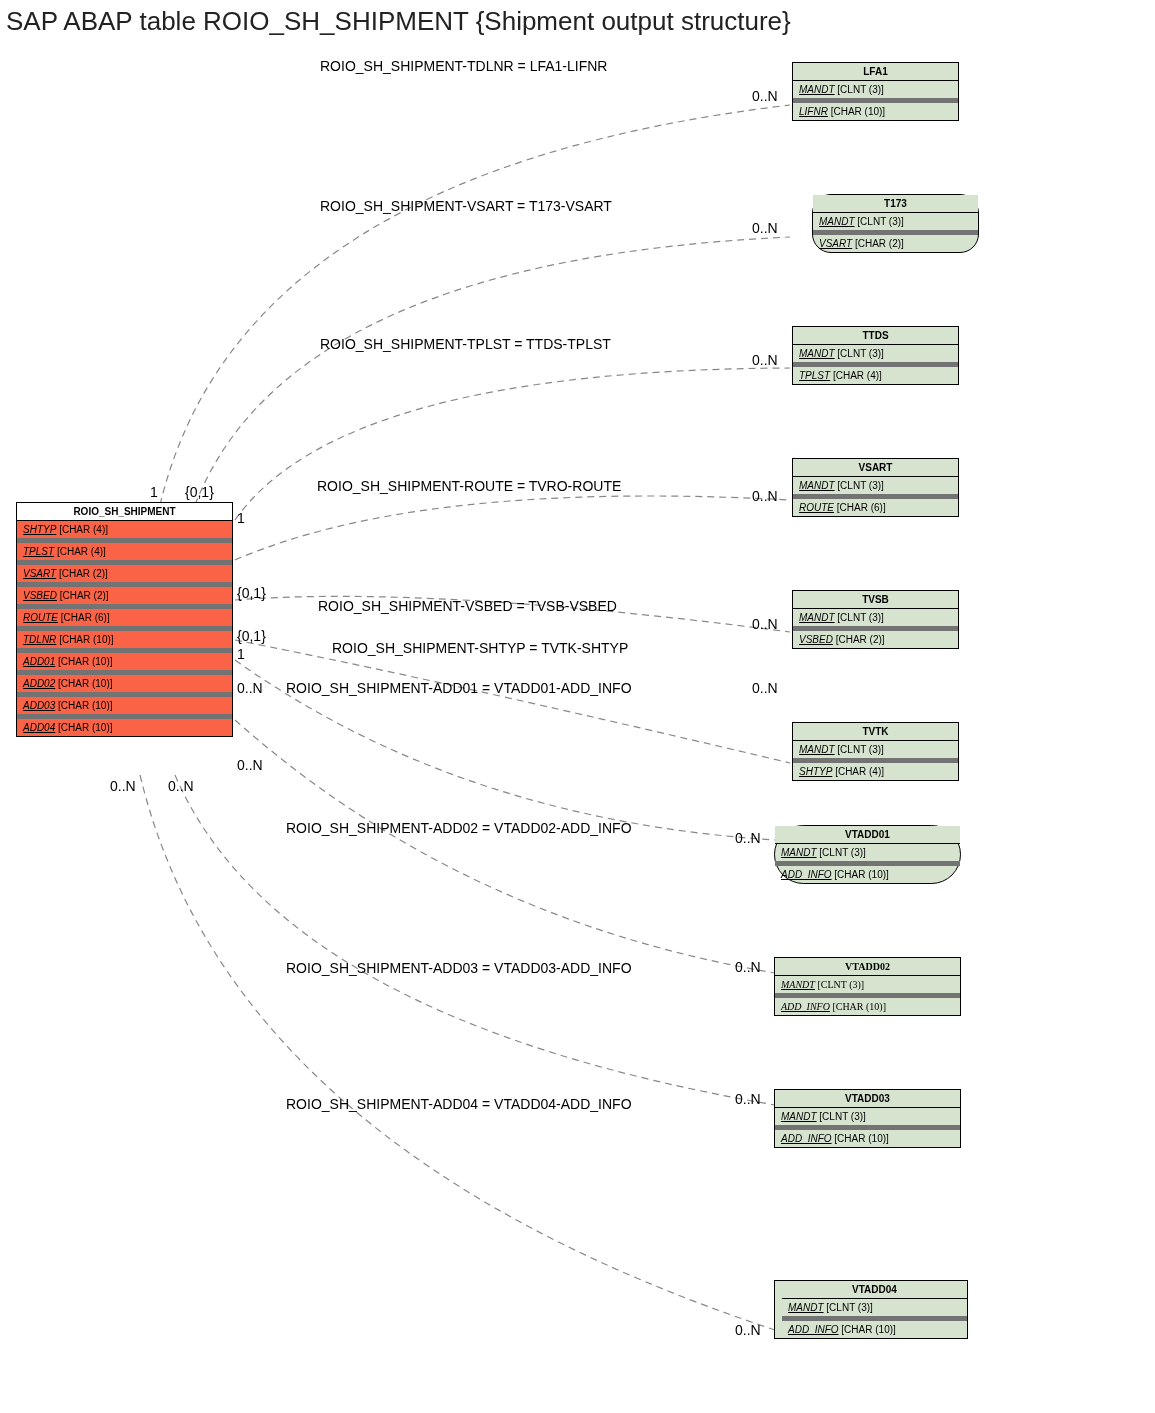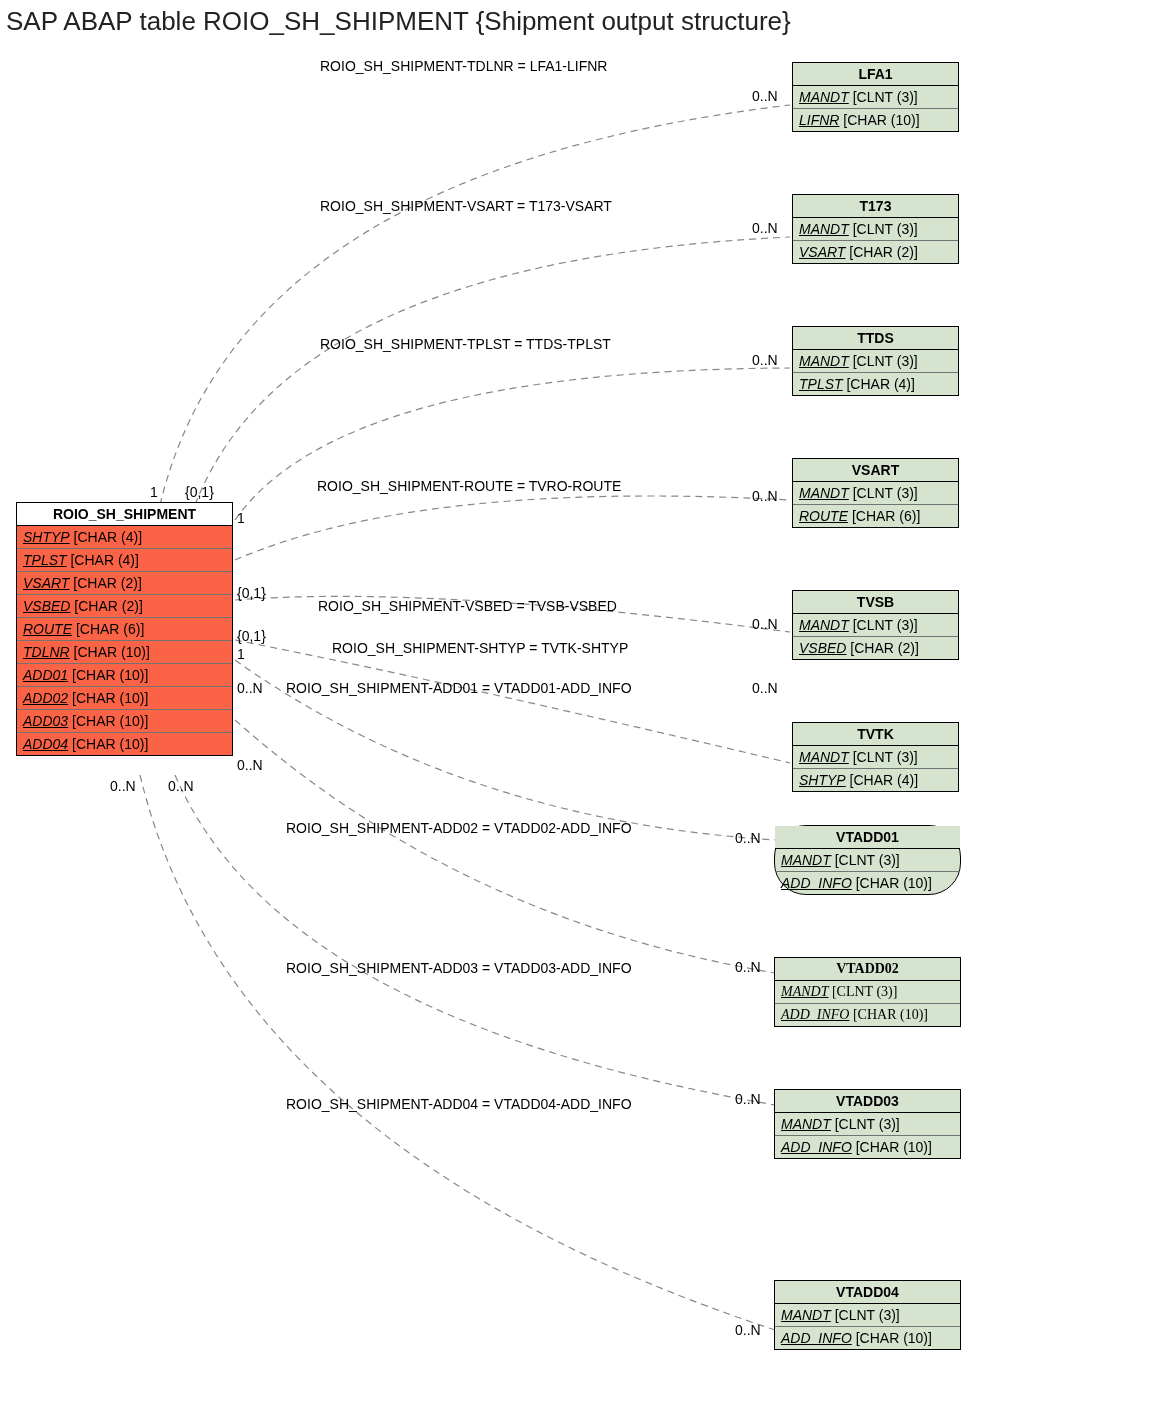--- a/index.html
+++ b/index.html
@@ -14,31 +14,31 @@
 .title {
   position: absolute;
   left: 6px;
   top: 6px;
   font-size: 26px;
   color: #222;
 }
 .entity {
   position: absolute;
   border: 1px solid #000;
-  font-size: 14px;
+  font-size: 10px;
 }
 .entity .header {
   font-weight: bold;
   text-align: center;
   padding: 3px 6px;
   border-bottom: 1px solid #000;
 }
 .entity .row {
   padding: 3px 6px;
-  border-bottom: 1px solid #737373;
+  border-bottom: 5px solid #737373;
 }
 .entity .row:last-child { border-bottom: none; }
 .entity .row span.fname { font-style: italic; text-decoration: underline; }
 .source { background: #fb6346; }
 .source .header { background: #ffffff; color:#000; }
 .target { background: #d6e3cf; }
 .target .header { background: #d6e3cf; }
 .relation-label {
   position: absolute;
   font-size: 14px;
@@ -108,21 +108,21 @@
 <div class="card" style="left:168px; top:778px;">0..N</div>
 <div class="card" style="left:110px; top:778px;">0..N</div>
 
 <div class="entity target" style="left:792px; top:62px; width:165px;">
   <div class="header">LFA1</div>
   <div class="row"><span class="fname">MANDT</span> <span>[CLNT (3)]</span></div>
   <div class="row"><span class="fname">LIFNR</span> <span>[CHAR (10)]</span></div>
 </div>
 <div class="card" style="left:752px; top:88px;">0..N</div>
 
-<div class="entity target" style="left:792px; top:194px; width:165px;">
+<div class="entity target" style="left:812px; top:194px; width:165px;border-radius:19px;">
   <div class="header">T173</div>
   <div class="row"><span class="fname">MANDT</span> <span>[CLNT (3)]</span></div>
   <div class="row"><span class="fname">VSART</span> <span>[CHAR (2)]</span></div>
 </div>
 <div class="card" style="left:752px; top:220px;">0..N</div>
 
 <div class="entity target" style="left:792px; top:326px; width:165px;">
   <div class="header">TTDS</div>
   <div class="row"><span class="fname">MANDT</span> <span>[CLNT (3)]</span></div>
   <div class="row"><span class="fname">TPLST</span> <span>[CHAR (4)]</span></div>
@@ -164,21 +164,21 @@
 </div>
 <div class="card" style="left:735px; top:959px;">0..N</div>
 
 <div class="entity target" style="left:774px; top:1089px; width:185px;">
   <div class="header">VTADD03</div>
   <div class="row"><span class="fname">MANDT</span> <span>[CLNT (3)]</span></div>
   <div class="row"><span class="fname">ADD_INFO</span> <span>[CHAR (10)]</span></div>
 </div>
 <div class="card" style="left:735px; top:1091px;">0..N</div>
 
-<div class="entity target" style="left:774px; top:1280px; width:185px;">
+<div class="entity target" style="left:774px; top:1280px; width:185px;padding-left:7px;">
   <div class="header">VTADD04</div>
   <div class="row"><span class="fname">MANDT</span> <span>[CLNT (3)]</span></div>
   <div class="row"><span class="fname">ADD_INFO</span> <span>[CHAR (10)]</span></div>
 </div>
 <div class="card" style="left:735px; top:1322px;">0..N</div>
 
 <div class="relation-label" style="left:320px; top:58px;">ROIO_SH_SHIPMENT-TDLNR = LFA1-LIFNR</div>
 <div class="relation-label" style="left:320px; top:198px;">ROIO_SH_SHIPMENT-VSART = T173-VSART</div>
 <div class="relation-label" style="left:320px; top:336px;">ROIO_SH_SHIPMENT-TPLST = TTDS-TPLST</div>
 <div class="relation-label" style="left:317px; top:478px;">ROIO_SH_SHIPMENT-ROUTE = TVRO-ROUTE</div>

